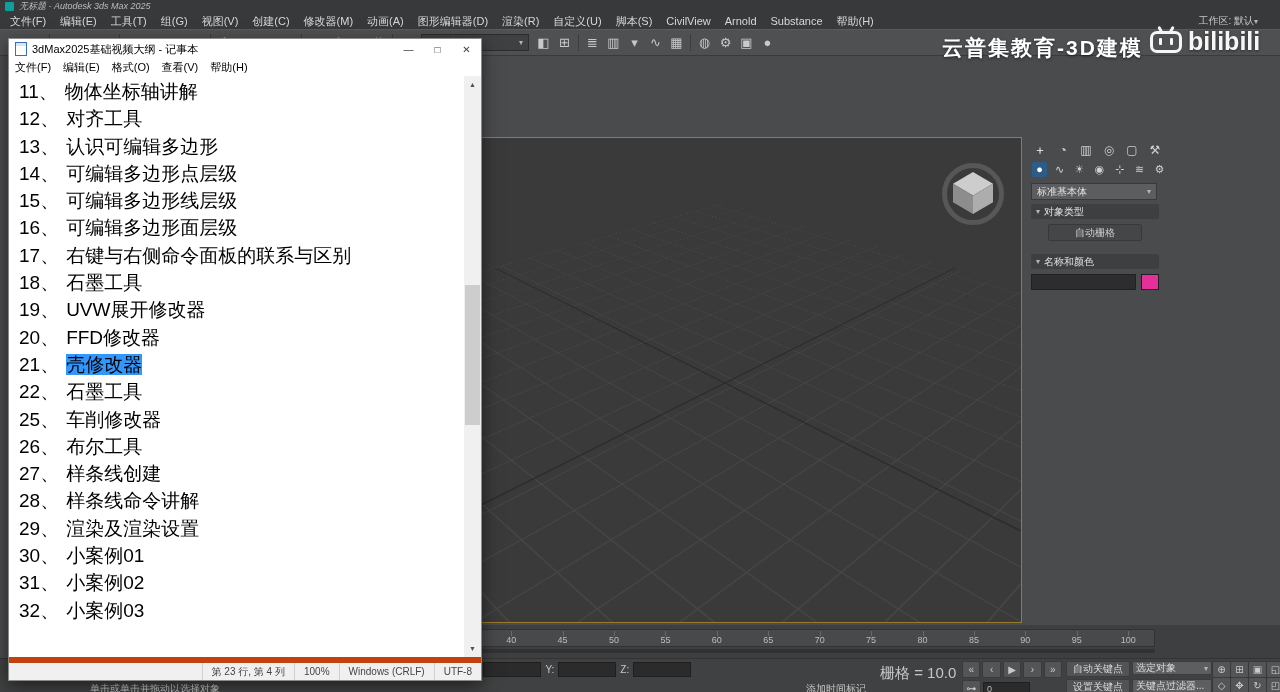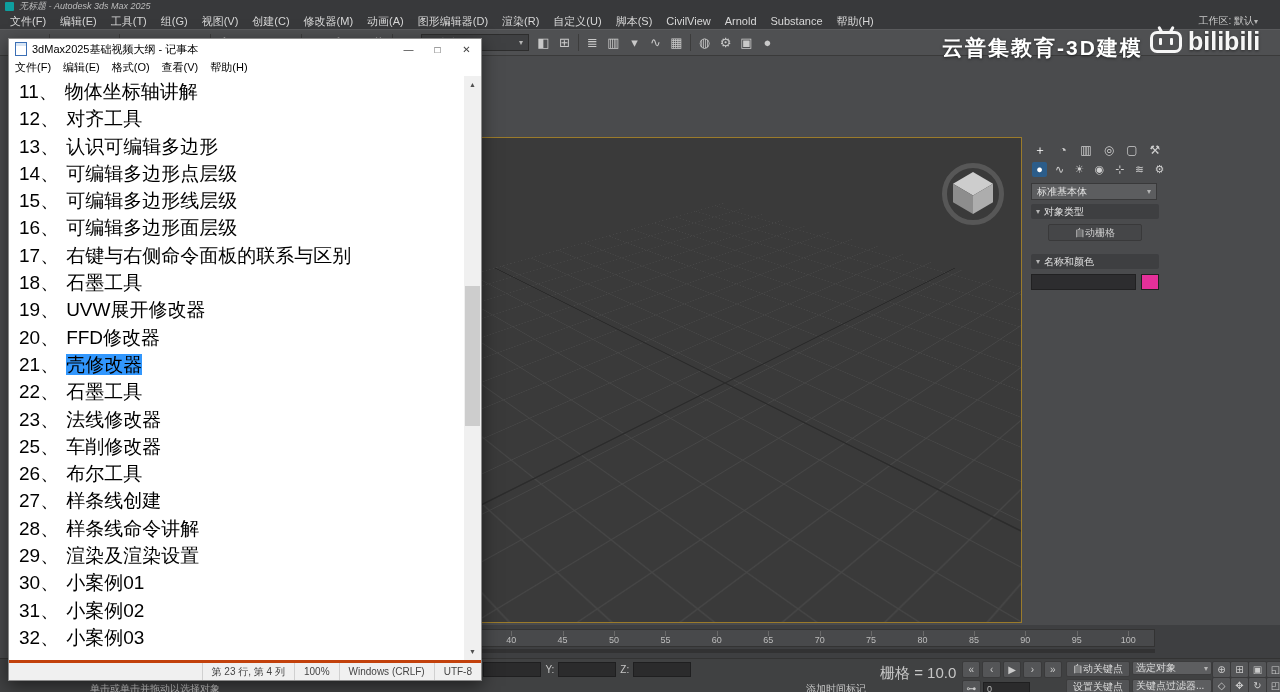--- a/index.html
+++ b/index.html
@@ -121,21 +121,21 @@
   .np-body{flex:1;position:relative;overflow:hidden;background:#fff;}
   .np-text{position:absolute;left:0;top:0;right:17px;bottom:0;padding:2px 0 0 10px;overflow:hidden;}
   .np-line{font-size:19px;line-height:27.3px;color:#000;white-space:nowrap;}
   .np-num{margin-right:7px;}
   .np-hl{background:#3297fd;color:#000;}
   .np-scroll{position:absolute;right:0;top:0;bottom:0;width:17px;background:#f0f0f0;}
   .np-arrow{position:absolute;left:0;width:17px;height:17px;display:flex;align-items:center;justify-content:center;
             font-size:7px;color:#505050;}
   .np-arrow.up{top:0;} .np-arrow.down{bottom:0;}
   .np-thumb{position:absolute;left:1px;top:36%;width:15px;height:24%;background:#cdcdcd;}
-  .np-statusbar{height:17px;background:#f0f0f0;border-top:3px solid #c2410c;display:flex;align-items:center;
+  .np-statusbar{height:17px;background:#f0f0f0;border-top:6px solid #c2410c;display:flex;align-items:center;
                 font-size:10px;color:#444;flex:0 0 auto;}
   .np-spacer{flex:1;}
   .np-cell{border-left:1px solid #d0d0d0;height:100%;display:flex;align-items:center;padding:0 9px;white-space:nowrap;}
 
   
   .watermark{position:absolute;left:942px;top:34px;font-size:21px;font-weight:700;color:#fff;letter-spacing:2px;
              text-shadow:0 1px 3px rgba(0,0,0,.55);z-index:40;white-space:nowrap;}
   .bili{position:absolute;left:1150px;top:27px;display:flex;align-items:center;gap:6px;z-index:40;opacity:.95;}
   .bili-tv{position:relative;width:32px;height:22px;border:3px solid #fff;border-radius:7px;box-sizing:border-box;}
   .bili-tv::before,.bili-tv::after{content:'';position:absolute;top:-8px;width:3px;height:8px;background:#fff;border-radius:2px;}
@@ -413,21 +413,20 @@
           <div class="np-line" data-name="notepad-line"><span class="np-num" data-name="line-number">13、</span><span data-name="line-text">认识可编辑多边形</span><span class="np-hl" data-name="line-highlighted-text"></span></div>
           <div class="np-line" data-name="notepad-line"><span class="np-num" data-name="line-number">14、</span><span data-name="line-text">可编辑多边形点层级</span><span class="np-hl" data-name="line-highlighted-text"></span></div>
           <div class="np-line" data-name="notepad-line"><span class="np-num" data-name="line-number">15、</span><span data-name="line-text">可编辑多边形线层级</span><span class="np-hl" data-name="line-highlighted-text"></span></div>
           <div class="np-line" data-name="notepad-line"><span class="np-num" data-name="line-number">16、</span><span data-name="line-text">可编辑多边形面层级</span><span class="np-hl" data-name="line-highlighted-text"></span></div>
           <div class="np-line" data-name="notepad-line"><span class="np-num" data-name="line-number">17、</span><span data-name="line-text">右键与右侧命令面板的联系与区别</span><span class="np-hl" data-name="line-highlighted-text"></span></div>
           <div class="np-line" data-name="notepad-line"><span class="np-num" data-name="line-number">18、</span><span data-name="line-text">石墨工具</span><span class="np-hl" data-name="line-highlighted-text"></span></div>
           <div class="np-line" data-name="notepad-line"><span class="np-num" data-name="line-number">19、</span><span data-name="line-text">UVW展开修改器</span><span class="np-hl" data-name="line-highlighted-text"></span></div>
           <div class="np-line" data-name="notepad-line"><span class="np-num" data-name="line-number">20、</span><span data-name="line-text">FFD修改器</span><span class="np-hl" data-name="line-highlighted-text"></span></div>
           <div class="np-line" data-name="notepad-line"><span class="np-num" data-name="line-number">21、</span><span data-name="line-text"></span><span class="np-hl" data-name="line-highlighted-text">壳修改器</span></div>
           <div class="np-line" data-name="notepad-line"><span class="np-num" data-name="line-number">22、</span><span data-name="line-text">石墨工具</span><span class="np-hl" data-name="line-highlighted-text"></span></div>
-          <div class="np-line" data-name="notepad-line"><span class="np-num" data-name="line-number">23、</span><span data-name="line-text">法线修改器</span><span class="np-hl" data-name="line-highlighted-text"></span></div>
           <div class="np-line" data-name="notepad-line"><span class="np-num" data-name="line-number">25、</span><span data-name="line-text">车削修改器</span><span class="np-hl" data-name="line-highlighted-text"></span></div>
           <div class="np-line" data-name="notepad-line"><span class="np-num" data-name="line-number">26、</span><span data-name="line-text">布尔工具</span><span class="np-hl" data-name="line-highlighted-text"></span></div>
           <div class="np-line" data-name="notepad-line"><span class="np-num" data-name="line-number">27、</span><span data-name="line-text">样条线创建</span><span class="np-hl" data-name="line-highlighted-text"></span></div>
           <div class="np-line" data-name="notepad-line"><span class="np-num" data-name="line-number">28、</span><span data-name="line-text">样条线命令讲解</span><span class="np-hl" data-name="line-highlighted-text"></span></div>
           <div class="np-line" data-name="notepad-line"><span class="np-num" data-name="line-number">29、</span><span data-name="line-text">渲染及渲染设置</span><span class="np-hl" data-name="line-highlighted-text"></span></div>
           <div class="np-line" data-name="notepad-line"><span class="np-num" data-name="line-number">30、</span><span data-name="line-text">小案例01</span><span class="np-hl" data-name="line-highlighted-text"></span></div>
           <div class="np-line" data-name="notepad-line"><span class="np-num" data-name="line-number">31、</span><span data-name="line-text">小案例02</span><span class="np-hl" data-name="line-highlighted-text"></span></div>
           <div class="np-line" data-name="notepad-line"><span class="np-num" data-name="line-number">32、</span><span data-name="line-text">小案例03</span><span class="np-hl" data-name="line-highlighted-text"></span></div>
         </div>
       <div class="np-scroll" data-name="notepad-scrollbar">

